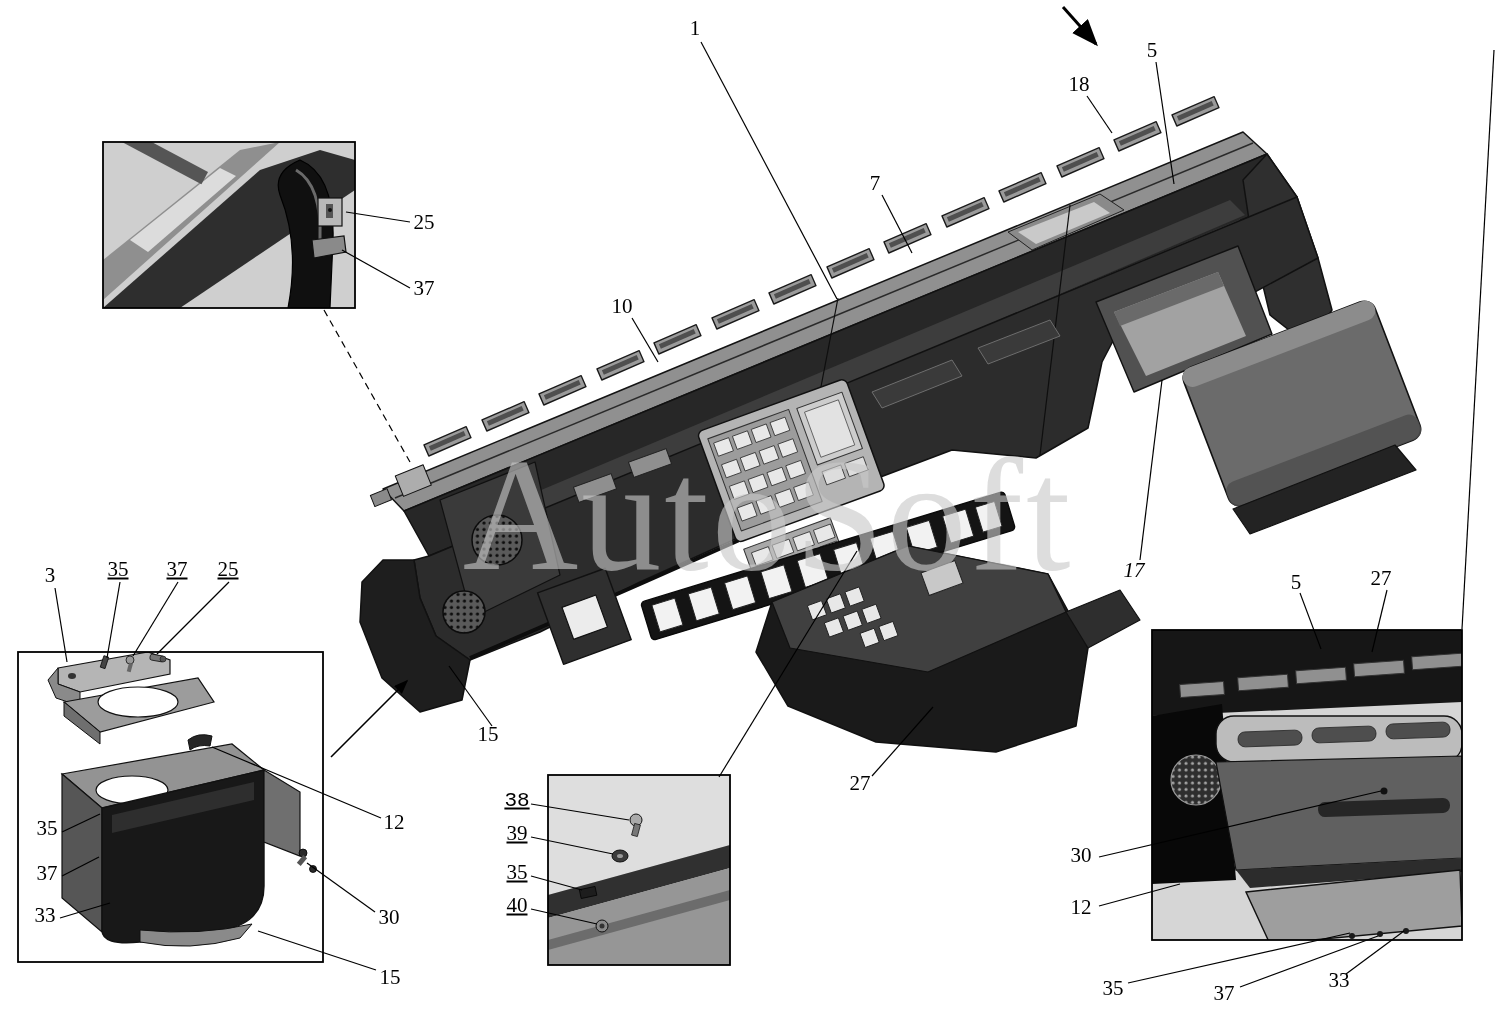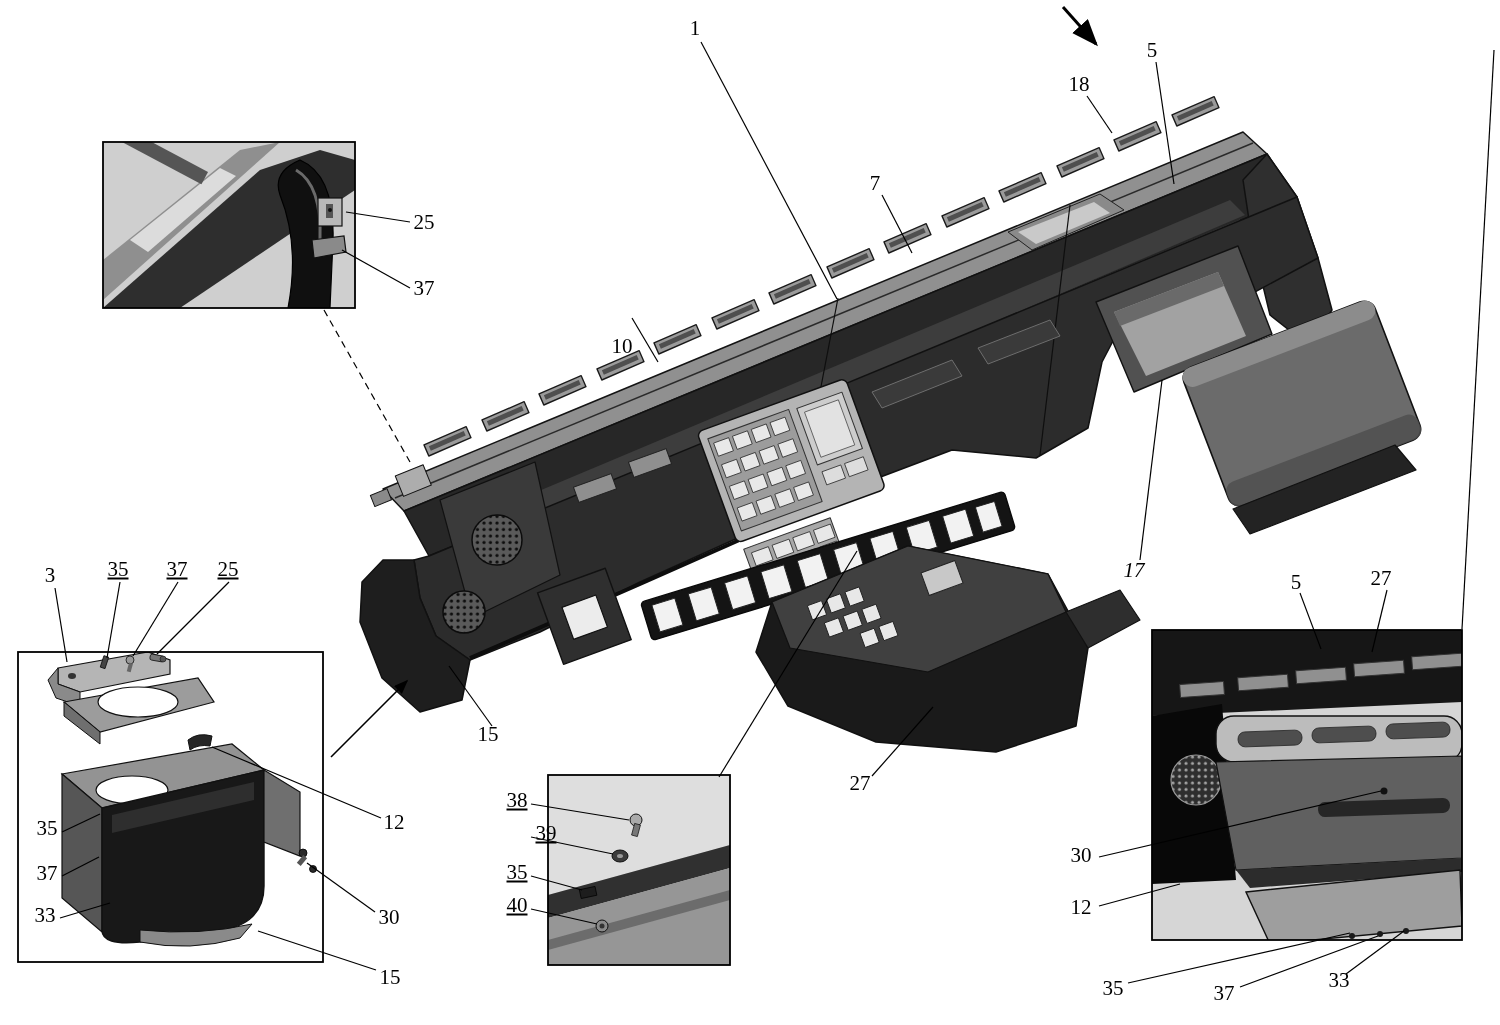--- a/index.html
+++ b/index.html
@@ -359,42 +359,43 @@
     <line x1="1346" y1="974" x2="1404" y2="931"></line>
     <line x1="719" y1="777" x2="857" y2="551"></line>
     <line x1="1494" y1="50" x2="1462" y2="629"></line>
   </g>
 
   <line x1="324" y1="310" x2="410" y2="462" stroke="#000" stroke-width="1.2" stroke-dasharray="7,5"></line>
   <line x1="331" y1="757" x2="407" y2="681" stroke="#000" stroke-width="1.6" marker-end="url(#ah)"></line>
   <line x1="1063" y1="7" x2="1096" y2="44" stroke="#000" stroke-width="3" marker-end="url(#ah)"></line>
 </svg>
 
+  <div class="watermark">AutoSoft</div>
 
   <div id="labels">
       <div class="part-label" style="left: 695px; top: 28px;">1</div>
       <div class="part-label" style="left: 1152px; top: 50px;">5</div>
       <div class="part-label" style="left: 1079px; top: 84px;">18</div>
       <div class="part-label" style="left: 875px; top: 183px;">7</div>
       <div class="part-label" style="left: 424px; top: 222px;">25</div>
       <div class="part-label" style="left: 424px; top: 288px;">37</div>
-      <div class="part-label" style="left: 622px; top: 306px; margin-top: 40px;">10</div>
+      <div class="part-label" style="left: 622px; top: 306px;">10</div>
       <div class="part-label" style="left: 50px; top: 575px;">3</div>
       <div class="part-label u" style="left: 118px; top: 569px;">35</div>
       <div class="part-label u" style="left: 177px; top: 569px;">37</div>
       <div class="part-label u" style="left: 228px; top: 569px;">25</div>
       <div class="part-label" style="left: 488px; top: 734px;">15</div>
       <div class="part-label" style="left: 394px; top: 822px;">12</div>
       <div class="part-label" style="left: 47px; top: 828px;">35</div>
       <div class="part-label" style="left: 47px; top: 873px;">37</div>
       <div class="part-label" style="left: 45px; top: 915px;">33</div>
       <div class="part-label" style="left: 389px; top: 917px;">30</div>
       <div class="part-label" style="left: 390px; top: 977px;">15</div>
-      <div class="part-label u" style="left: 517px; top: 800px;">38</div>
-      <div class="part-label u" style="left: 546px; top: 833px; font-family: Liberation Serif, serif;">39</div>
+      <div class="part-label u" style="left: 517px; top: 800px; font-family: Liberation Mono, monospace;">38</div>
+      <div class="part-label u" style="left: 517px; top: 833px; font-family: Liberation Serif, serif;">39</div>
       <div class="part-label u" style="left: 517px; top: 872px;">35</div>
       <div class="part-label u" style="left: 517px; top: 905px; text-align: center;">40</div>
       <div class="part-label" style="left: 860px; top: 783px;">27</div>
       <div class="part-label" style="left: 1134px; top: 570px; font-style: italic;">17</div>
       <div class="part-label" style="left: 1296px; top: 582px;">5</div>
       <div class="part-label" style="left: 1381px; top: 578px;">27</div>
       <div class="part-label" style="left: 1081px; top: 855px;">30</div>
       <div class="part-label" style="left: 1081px; top: 907px;">12</div>
       <div class="part-label" style="left: 1113px; top: 988px;">35</div>
       <div class="part-label" style="left: 1224px; top: 993px;">37</div>

